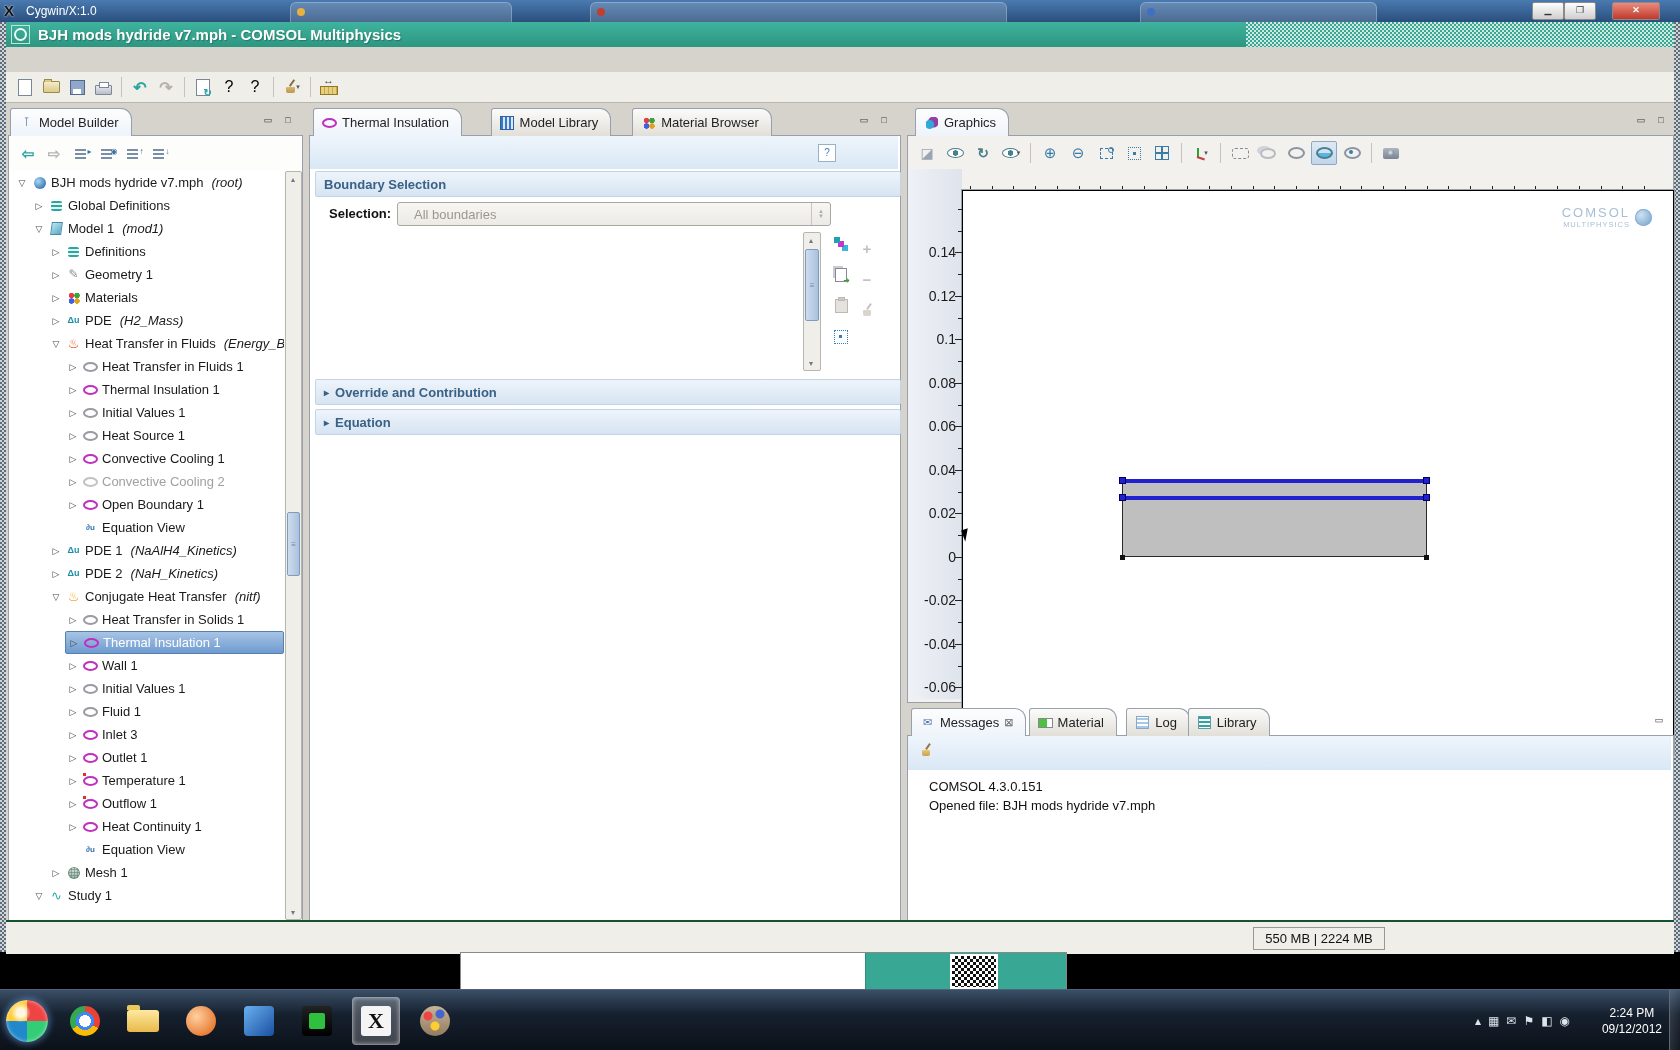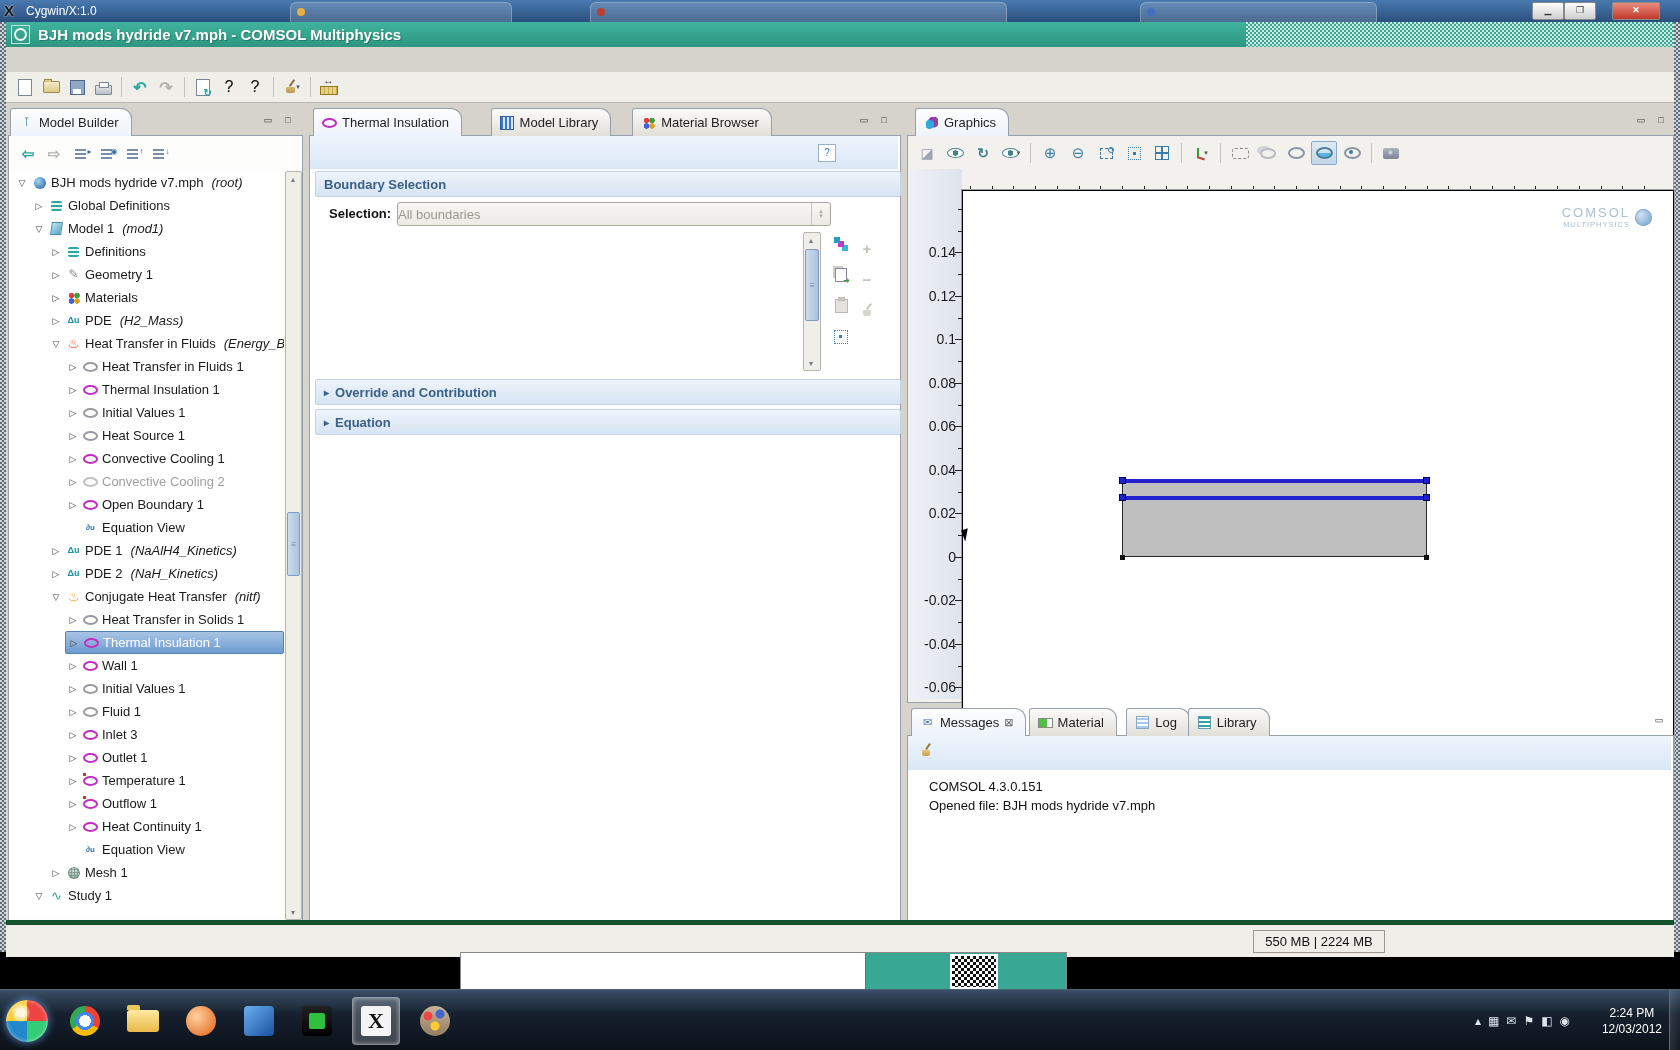--- a/index.html
+++ b/index.html
@@ -90,21 +90,21 @@
   .sb-btn{position:absolute;width:14px;height:14px;font-size:8px;color:#707880;display:flex;align-items:center;justify-content:center;}
   .sb-thumb{position:absolute;background:linear-gradient(90deg,#cfdced,#a9c2e0);border:1px solid #7f9cc0;border-radius:2px;}
   .sb-thumb.h{background:linear-gradient(#cfdced,#a9c2e0);}
   .grip{position:absolute;left:50%;top:50%;transform:translate(-50%,-50%);font-size:8px;color:#6f86a8;}
   
   .blueband{position:absolute;background:linear-gradient(#eef5fc,#d9e7f5);}
   .secband{position:absolute;background:linear-gradient(#eef4fb,#d6e4f2);border:1px solid #c2d4e6;border-radius:2px;display:flex;align-items:center;gap:6px;padding-left:8px;font-size:13px;font-weight:bold;color:#3a6186;}
   .secband .chev{font-size:10px;color:#3a6186;}
   #sel-label{font-size:13px;color:#111;font-weight:bold;}
   #combo{position:absolute;height:22px;background:linear-gradient(#f7f6f3,#eceae5);border:1px solid #aaa7a0;border-radius:3px;display:flex;align-items:center;}
-  #combo .val{flex:1;padding-left:0;font-size:13px;color:#9b978e;}
+  #combo .val{flex:1;padding-left:16px;font-size:13px;color:#9b978e;}
   #combo .spin{width:18px;height:100%;border-left:1px solid #c8c5be;display:flex;flex-direction:column;align-items:center;justify-content:center;font-size:6px;color:#b0aca4;line-height:5px;}
   #blist{position:absolute;background:#fff;border:1px solid #8a8e96;font-size:13px;overflow:hidden;}
   #blist .li{height:22px;line-height:22px;padding-left:7px;color:#111;}
   .sb-ic{width:20px;height:22px;display:flex;align-items:center;justify-content:center;position:relative;}
   .ic-cubes{position:relative;width:15px;height:14px;}
   .ic-cubes::before{content:"";position:absolute;left:0;top:0;width:6px;height:6px;background:#20a0b8;box-shadow:4px 4px 0 #c838c8,8px 8px 0 #38b8d8;}
   .ic-copy{width:10px;height:12px;border:1px solid #889;background:#fff;box-shadow:-3px -3px 0 -1px #ccc;position:relative;}
   .ic-copy::after{content:"➜";position:absolute;right:-4px;bottom:-4px;font-size:8px;color:#30a030;}
   .ic-paste{width:11px;height:12px;background:#e4e2dc;border:1px solid #bcb9b2;position:relative;}
   .ic-paste::before{content:"";position:absolute;left:2px;top:-3px;width:5px;height:2px;background:#ccc9c2;border:1px solid #bcb9b2;}
@@ -150,21 +150,21 @@
   .logo .globe{width:17px;height:17px;border-radius:50%;background:radial-gradient(circle at 35% 35%,#cfe2f2,#6a9cc8);box-shadow:inset 0 0 0 1px #8ab0d4;}
   .geo-rect{position:absolute;background:#bfbfbf;border:1px solid #2a2a2a;box-sizing:border-box;}
   .bline{position:absolute;height:4px;background:#2121ce;}
   .handle{position:absolute;width:7px;height:7px;background:#2121ce;border:1px solid #000060;box-sizing:border-box;}
   .cdot{position:absolute;width:5px;height:5px;background:#111;}
   .axarrow{position:absolute;width:0;height:0;border-top:5px solid transparent;border-bottom:5px solid transparent;border-right:9px solid #000;}
   .cursor{position:absolute;width:0;height:0;border-top:12px solid #000;border-right:7px solid transparent;transform:rotate(-20deg);}
   
   #msg-lines{position:absolute;font-size:13px;color:#111;line-height:19px;}
   
-  #statusbar{left:6px;top:898px;width:1668px;height:32px;background:#f0eee9;border-top:5px solid #14532d;}
+  #statusbar{left:6px;top:898px;width:1668px;height:32px;background:#f0eee9;border-top:2px solid #14532d;}
   #membox{position:absolute;left:1247px;top:5px;width:130px;height:21px;border:1px solid #9a978f;font-size:13px;color:#111;display:flex;align-items:center;justify-content:center;background:#f0eee9;}
   
   #fragwin{left:460px;top:952px;width:605px;height:37px;background:#fff;border:1px solid #888;}
   #fragteal{position:absolute;right:0;top:0;width:200px;height:100%;background:#38a894;border-left:1px solid #2d8f7d;}
   #fragqr{position:absolute;right:70px;top:3px;width:44px;height:31px;background:conic-gradient(#111 25%,#fff 0 50%,#111 0 75%,#fff 0) 0 0/6px 6px;outline:2px solid #fff;}
   #taskbar{left:0;top:989px;width:1680px;height:61px;background:linear-gradient(#3a4f66,#16202e 40%,#0b1119);border-top:1px solid #4e627a;display:flex;align-items:center;}
   #orb{width:42px;height:42px;margin:0 8px 0 6px;border-radius:50%;background:radial-gradient(circle at 35% 30%,rgba(255,255,255,.85) 0 4px,transparent 10px),conic-gradient(#e44 0 25%,#3c7 0 50%,#28c 0 75%,#fc3 0);box-shadow:0 0 6px 2px rgba(120,180,255,.45),inset 0 0 4px rgba(255,255,255,.6);}
   .tico{width:46px;height:46px;margin:0 6px;border-radius:4px;display:flex;align-items:center;justify-content:center;}
   .tico.active{background:rgba(255,255,255,.22);box-shadow:inset 0 0 4px rgba(255,255,255,.5);border:1px solid rgba(255,255,255,.35);}
   .ti-chrome{width:30px;height:30px;border-radius:50%;background:radial-gradient(circle at 50% 50%,#fff 0 6px,#4285f4 6px 9px,transparent 9px),conic-gradient(#ea4335 0 33%,#fbbc05 0 66%,#34a853 0);}
@@ -1031,18 +1031,18 @@
     <div id="tray">
         <span class="tray-i">▴</span>
         <span class="tray-i">▦</span>
         <span class="tray-i">✉</span>
         <span class="tray-i">⚑</span>
         <span class="tray-i">◧</span>
         <span class="tray-i">◉</span>
       </div>
     <div id="clock">
       <span>2:24 PM</span>
-      <span>12/03/2012</span>
+      <span>09/12/2012</span>
     </div>
     <div id="showdesk"></div>
   </div>
 
 </div>
 
 </body></html>

